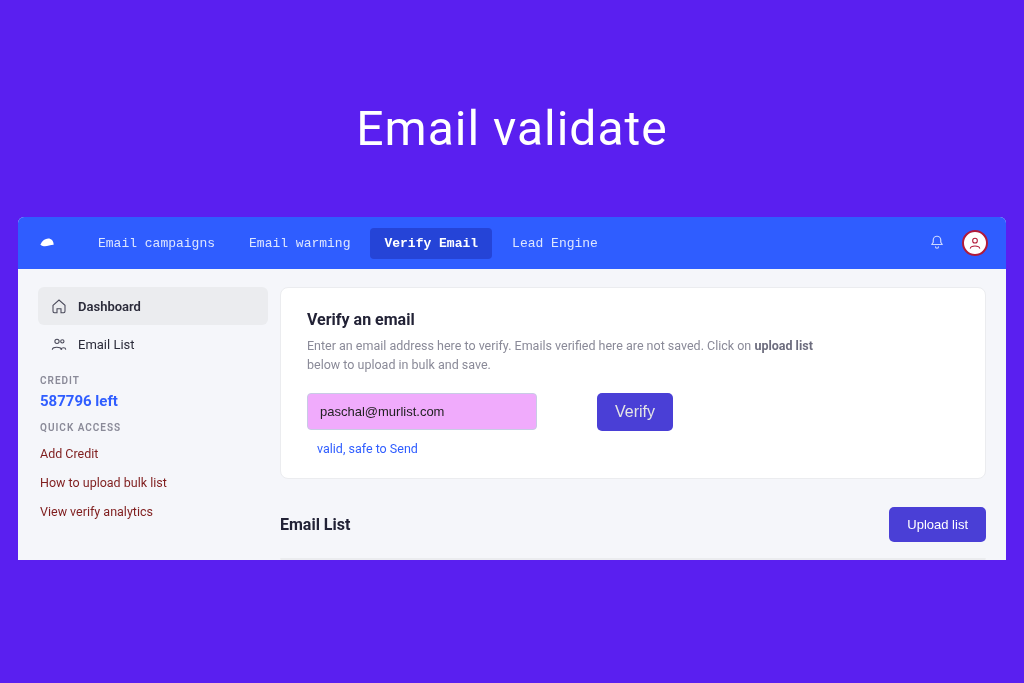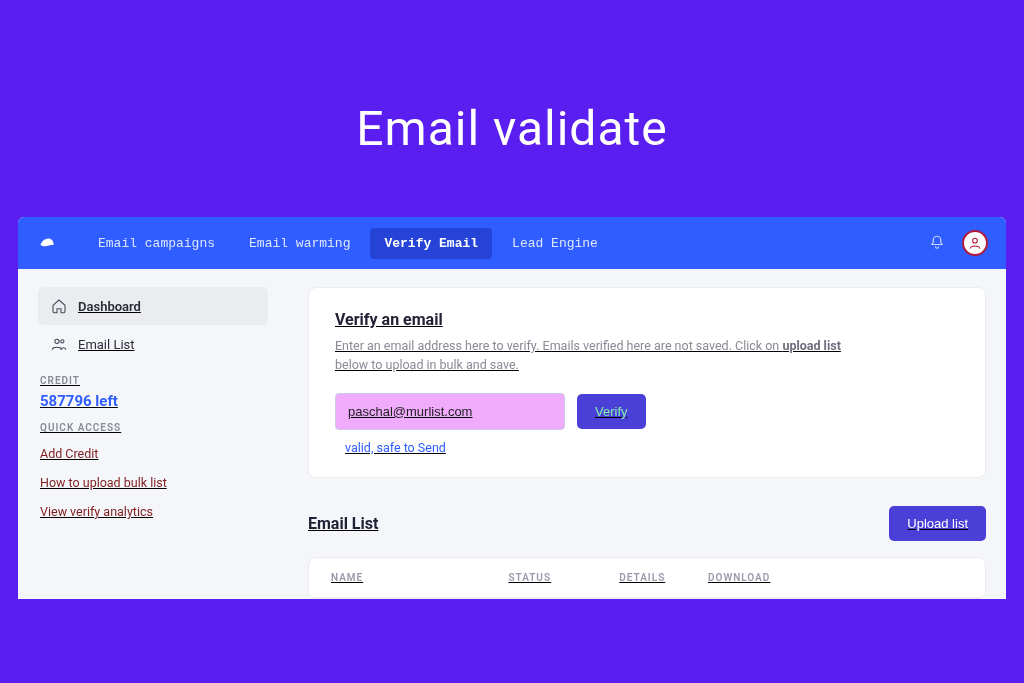--- a/index.html
+++ b/index.html
@@ -68,22 +68,21 @@
     width: 26px; height: 26px;
     border-radius: 50%;
     background: #fff;
     border: 2px solid #b11a3a;
     display:flex; align-items:center; justify-content:center;
     cursor: pointer;
   }
   .body-area {
     display: flex;
     padding: 18px 20px 0 20px;
-    gap: 40px;
-    text-decoration: underline;
+    gap: 12px;
   }
   .sidebar { width: 230px; flex-shrink:0; }
   .side-item {
     display: flex; align-items: center;
     gap: 10px;
     padding: 10px 12px;
     border-radius: 6px;
     font-size: 13px;
     color: #2b2b3a;
     cursor: pointer;
@@ -138,27 +137,28 @@
     width: 230px;
     padding: 10px 12px;
     border: 1px solid #c8cbe5;
     border-radius: 4px;
     background: #f0abfc;
     font-size: 13px;
     color: #222;
   }
   .verify-btn {
     background: #4a3fd6;
-    color: #86efac;
+    color: #e5e5e5;
     border: none;
     padding: 10px 18px;
     border-radius: 5px;
-    font-size: 13px;
+    font-size: 16px;
     font-weight: 500;
     cursor: pointer;
+    margin-left: 48px;
   }
   .status-text {
     font-size: 12.5px;
     color: #2f5dff;
     margin-top: 10px;
     margin-left: 10px;
   }
   .list-header {
     display: flex;
     align-items: center;
@@ -280,25 +280,17 @@
         </div>
         <div class="status-text">valid, safe to Send</div>
       </div>
 
       <div class="list-header">
         <div class="list-title">Email List</div>
         <button class="upload-btn">Upload list</button>
       </div>
 
       <div class="table">
-        <div class="thead">
-          <div>NAME</div>
-          <div>STATUS</div>
-          <div>DETAILS</div>
-          <div>DOWNLOAD</div>
-          <div></div>
-            <div></div>
-        </div>
       </div>
     </div>
   </div>
 
 </div>
 
 </body></html>

